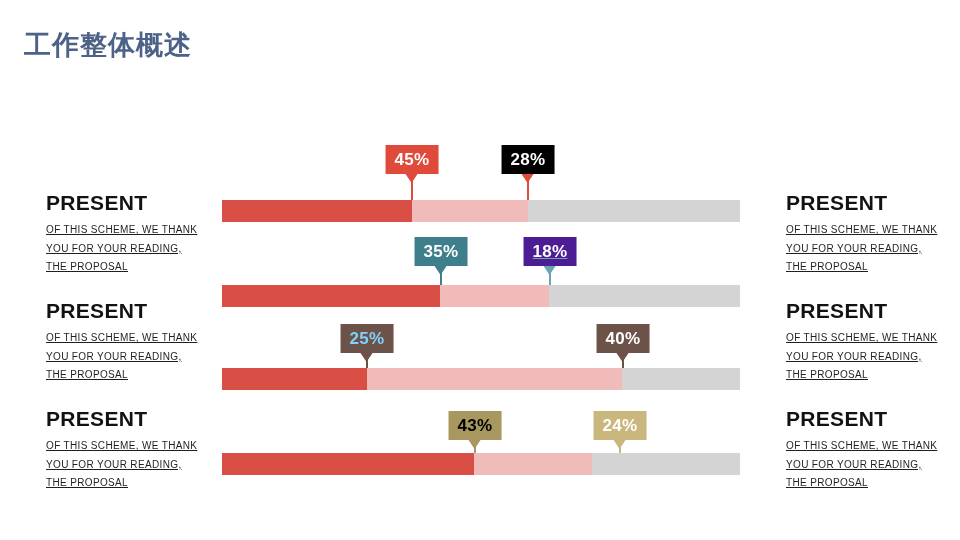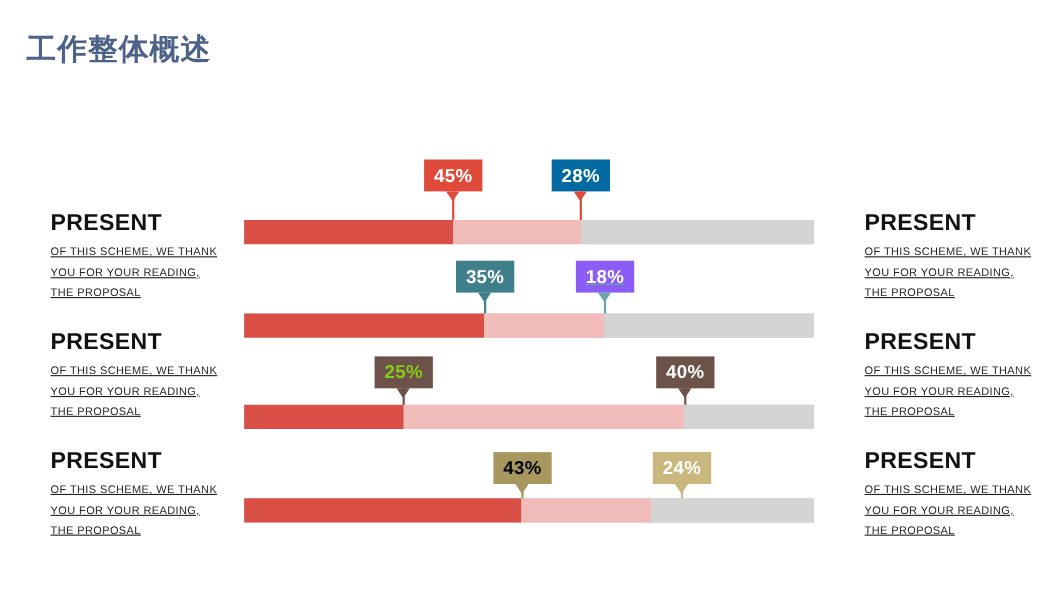--- a/index.html
+++ b/index.html
@@ -128,51 +128,51 @@
         <div class="seg seg-primary" style="width: 36.7%;"></div>
         <div class="seg seg-secondary" style="width: 22.4%;"></div>
         <div class="seg seg-rest"></div>
       </div>
       <div class="callout-stem" style="left: 412px; top: 174px; height: 26px; background: rgb(224, 74, 58);"></div>
       <div class="callout" style="left: 412px; top: 145px; background: rgb(224, 74, 58); color: rgb(224, 74, 58);">
         <span style="color: rgb(255, 255, 255); position: relative;">45%</span>
         <span class="tail"></span>
       </div>
       <div class="callout-stem" style="left: 528px; top: 174px; height: 26px; background: rgb(224, 74, 58);"></div>
-      <div class="callout" style="left: 528px; top: 145px; background: #0369a1; color: rgb(224, 74, 58);">
+      <div class="callout" style="left: 528px; top: 145px; background: #000000; color: rgb(224, 74, 58);">
         <span style="color: rgb(255, 255, 255); position: relative;">28%</span>
         <span class="tail"></span>
       </div>
     </div>
     <div class="row" style="top: 0px;">
       <div class="bar-track" style="top: 285px;">
         <div class="seg seg-primary" style="width: 42.1%;"></div>
         <div class="seg seg-secondary" style="width: 21%;"></div>
         <div class="seg seg-rest"></div>
       </div>
       <div class="callout-stem" style="left: 441px; top: 266px; height: 19px; background: rgb(63, 127, 140);"></div>
       <div class="callout" style="left: 441px; top: 237px; background: rgb(63, 127, 140); color: rgb(63, 127, 140);">
         <span style="color: rgb(255, 255, 255); position: relative;">35%</span>
         <span class="tail"></span>
       </div>
       <div class="callout-stem" style="left: 550px; top: 266px; height: 19px; background: rgb(105, 166, 175);"></div>
-      <div class="callout" style="left: 550px; top: 237px; background: #8b5cf6; color: rgb(105, 166, 175); text-decoration: underline;">
+      <div class="callout" style="left: 550px; top: 237px; background: #4c1d95; color: rgb(105, 166, 175); text-decoration: underline;">
         <span style="color: rgb(255, 255, 255); position: relative;">18%</span>
         <span class="tail"></span>
       </div>
     </div>
     <div class="row" style="top: 0px;">
       <div class="bar-track" style="top: 368px;">
         <div class="seg seg-primary" style="width: 28%;"></div>
         <div class="seg seg-secondary" style="width: 49.2%;"></div>
         <div class="seg seg-rest"></div>
       </div>
       <div class="callout-stem" style="left: 367px; top: 353px; height: 15px; background: rgb(109, 82, 73);"></div>
       <div class="callout" style="left: 367px; top: 324px; background: rgb(109, 82, 73); color: rgb(109, 82, 73);">
-        <span style="color: #84cc16; position: relative;">25%</span>
+        <span style="color: #7dd3fc; position: relative;">25%</span>
         <span class="tail"></span>
       </div>
       <div class="callout-stem" style="left: 623px; top: 353px; height: 15px; background: rgb(109, 82, 73);"></div>
       <div class="callout" style="left: 623px; top: 324px; background: rgb(109, 82, 73); color: rgb(109, 82, 73);">
         <span style="color: rgb(255, 255, 255); position: relative;">40%</span>
         <span class="tail"></span>
       </div>
     </div>
     <div class="row" style="top: 0px;">
       <div class="bar-track" style="top: 453px;">

